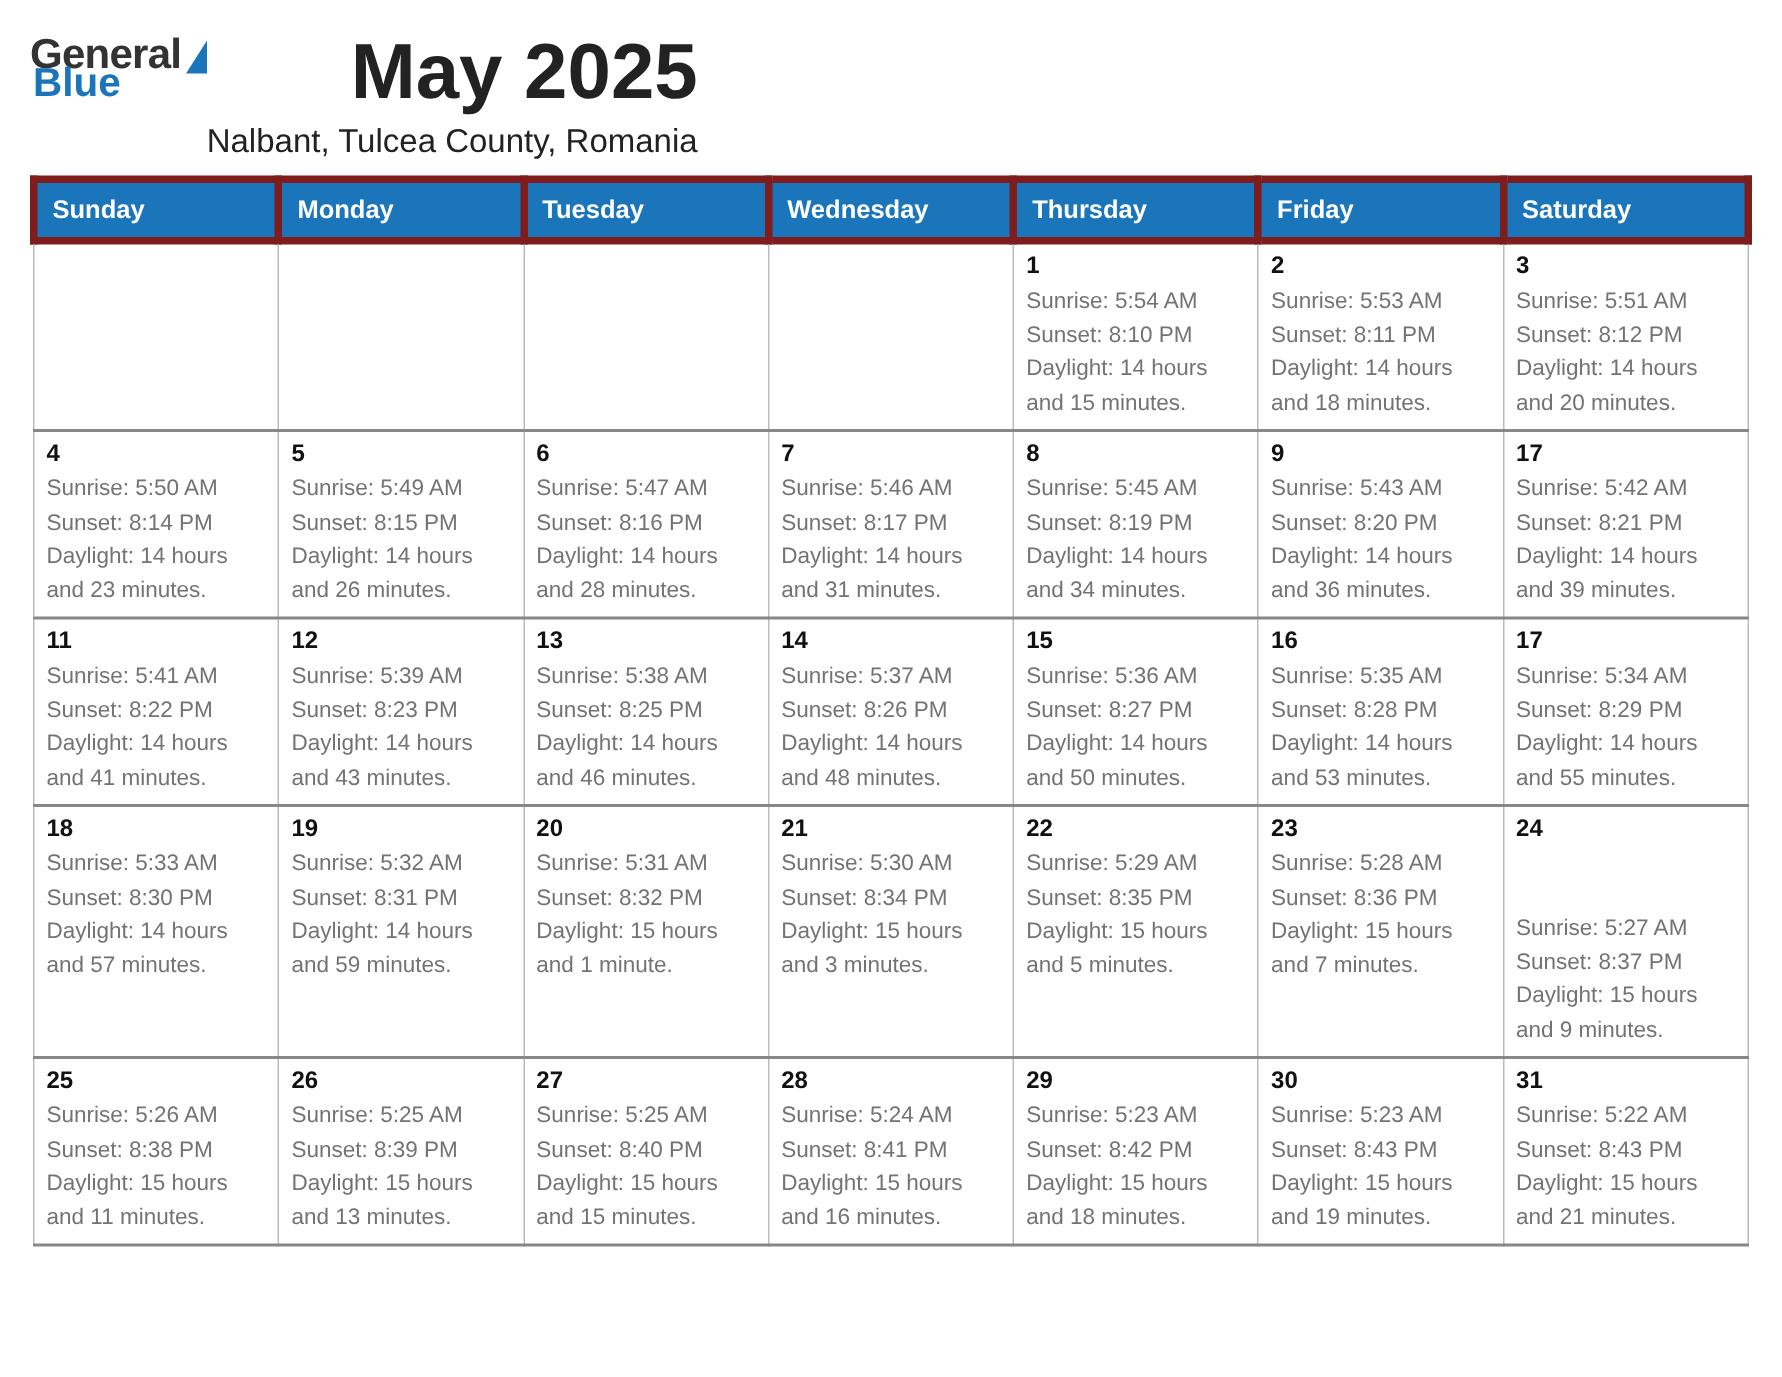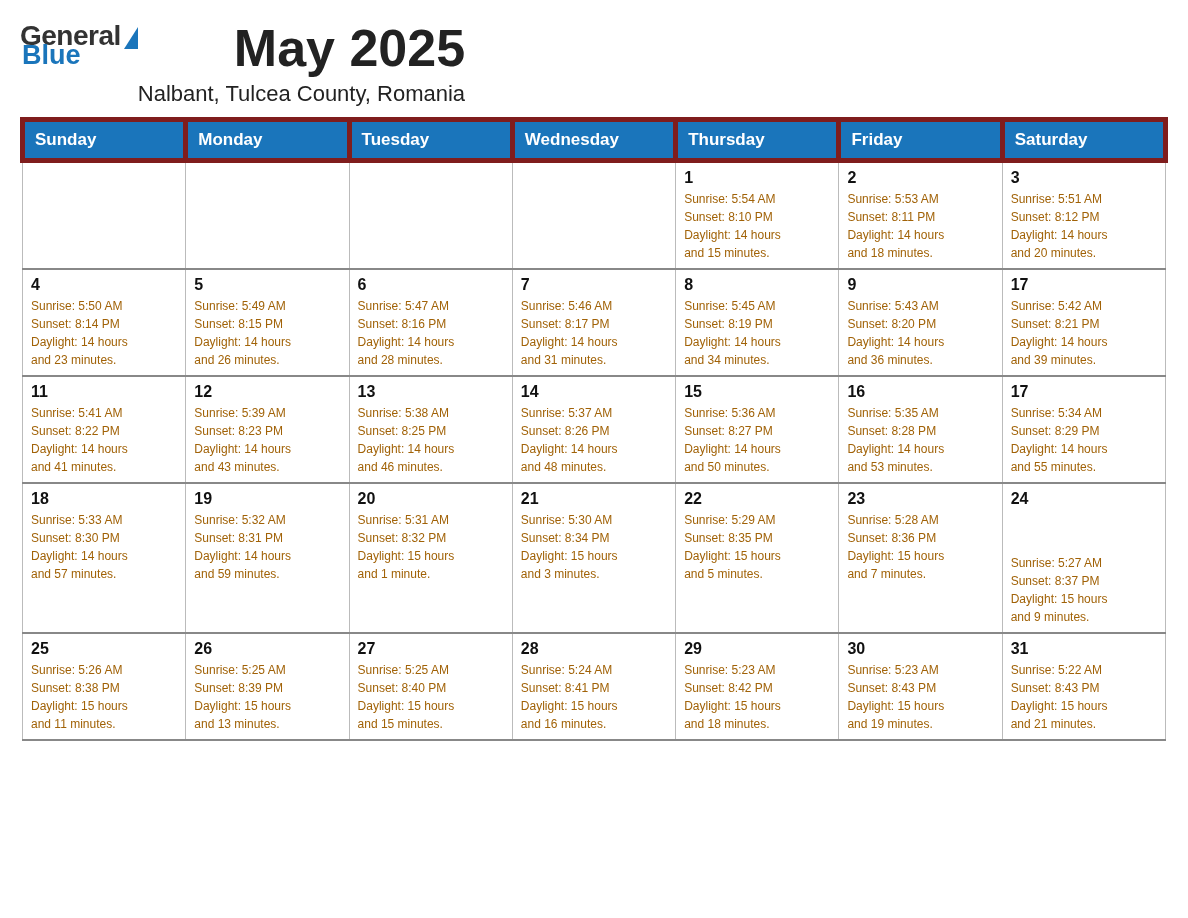--- a/index.html
+++ b/index.html
@@ -79,22 +79,22 @@
       border-bottom: 2px solid #888;
     }
     .day-number {
       font-size: 16px;
       font-weight: bold;
       color: #111;
       display: block;
       margin-bottom: 3px;
     }
     .day-info {
-      font-size: 12px;
-      color: #a16207;
+      font-size: 15px;
+      color: #737373;
       line-height: 1.5;
     }
     .empty-cell {
       background: #fff;
     }
     .logo-wrapper {
       display: flex;
       flex-direction: column;
     }
     .logo-line1 {

